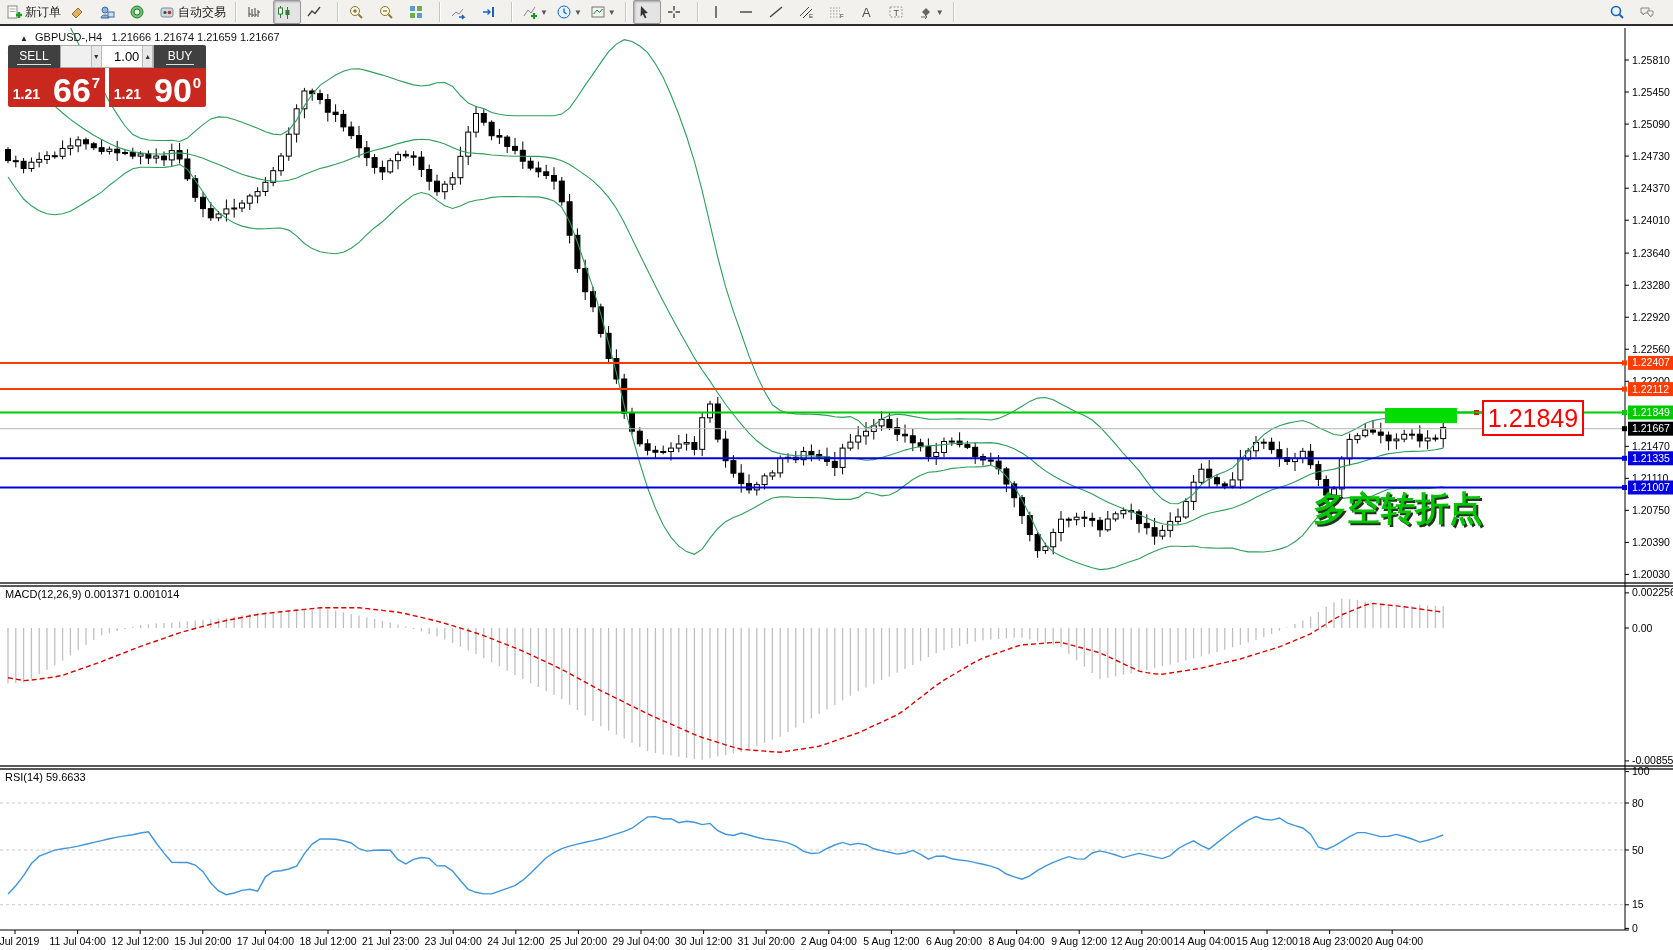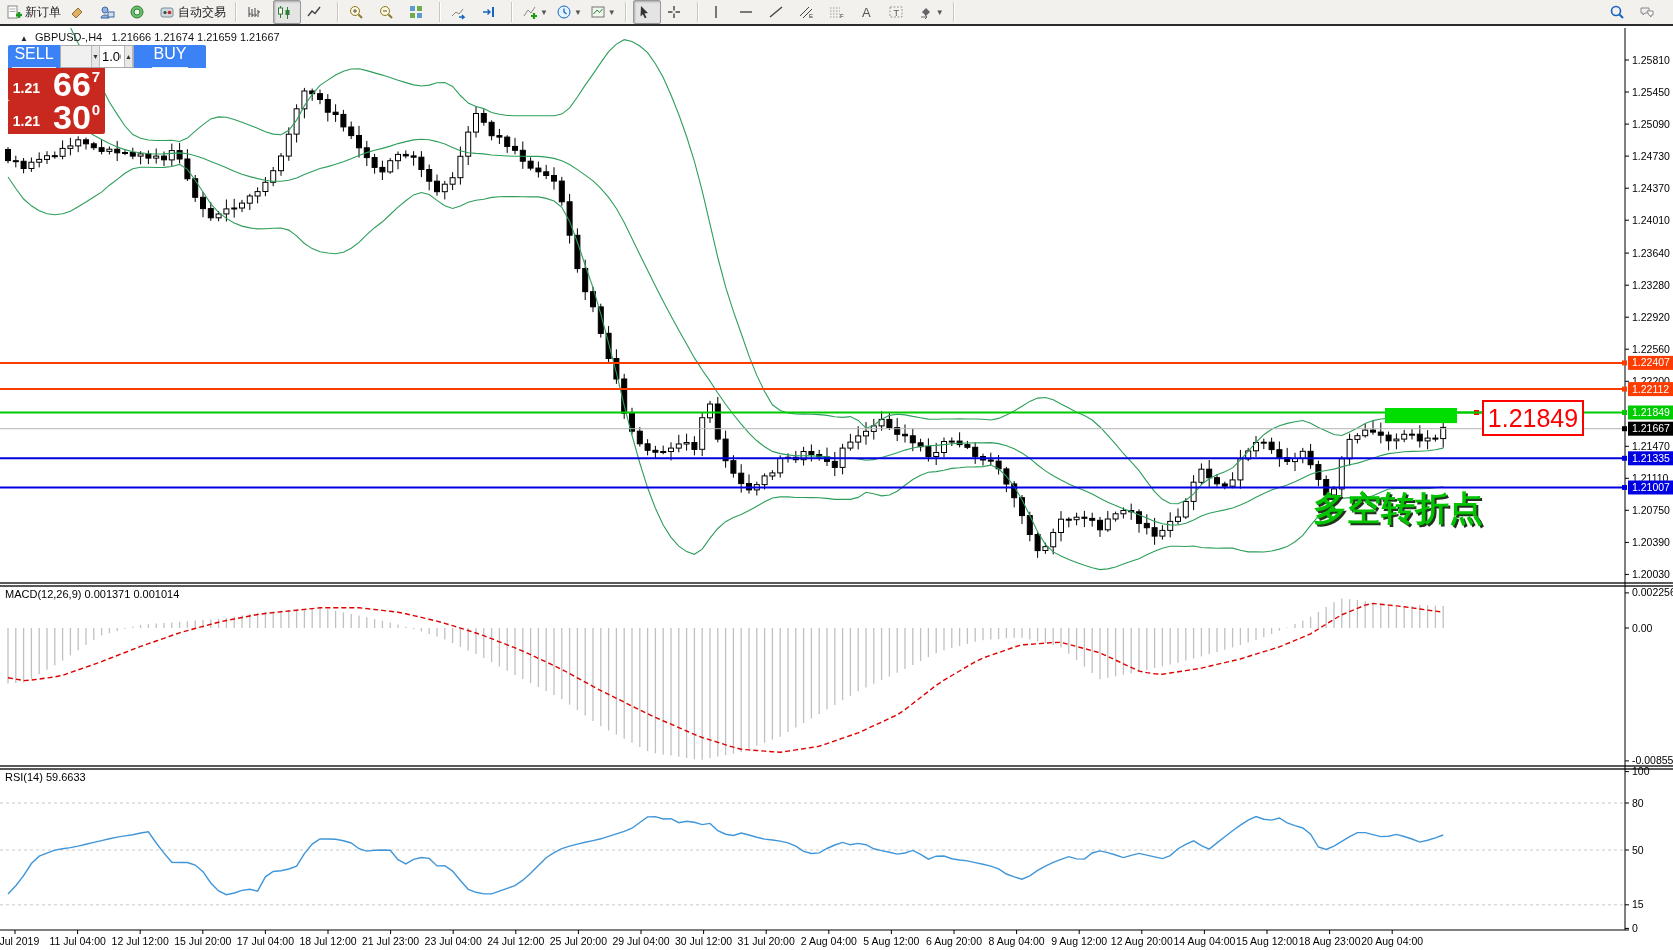--- a/index.html
+++ b/index.html
@@ -17,29 +17,29 @@
   .tb-dd{font-size:8px;color:#555;margin-left:2px;}
   .tf-btn{font-size:10px;font-weight:bold;color:#555;padding:2px 5px;margin:0 1px;border:1px solid transparent;border-radius:2px;cursor:pointer;}
   .tf-btn.pressed{border:1px solid #9a9a9a;background:#fdfdfd;box-shadow:inset 1px 1px 2px rgba(0,0,0,.2);color:#111;}
   .tb-right{margin-left:auto;display:flex;align-items:center;padding-right:8px;}
   
   #chart-title{position:absolute;left:20px;top:31px;font-size:11px;color:#111;z-index:4;white-space:nowrap;}
   #chart-title .tri{font-size:8px;margin-right:4px;color:#222;}
   
   #oc-panel{position:absolute;left:8px;top:45px;width:198px;height:62px;z-index:6;font-family:"Liberation Sans",sans-serif;}
   #oc-head{display:flex;height:23px;}
-  .oc-btn{background:#3b82f6;color:#fff;font-size:16px;display:flex;justify-content:center;cursor:pointer;}
+  .oc-btn{background:#404040;color:#fff;font-size:12px;display:flex;align-items:center;justify-content:center;cursor:pointer;}
   .oc-btn .ul{border-bottom:1px solid rgba(255,255,255,.85);padding:0 2px 1px;}
   #oc-sell-btn{width:52px;border-radius:2px 0 0 0;}
-  #oc-buy-btn{width:72px;margin-left:auto;border-radius:0 2px 0 0;}
+  #oc-buy-btn{width:52px;margin-left:auto;border-radius:0 2px 0 0;}
   #oc-vol{flex:1;display:flex;background:#f0f0f0;border:1px solid #aaa;box-sizing:border-box;padding-left:30px;}
   #oc-vol input{width:100%;border:none;outline:none;text-align:right;font-size:13px;padding-right:3px;background:#fff;}
   .spin{width:15px;background:#e8e8e8;border-left:1px solid #bbb;border-right:1px solid #bbb;font-size:7px;color:#333;
         display:flex;align-items:center;justify-content:center;cursor:pointer;}
-  #oc-prices{display:flex;height:39px;flex-direction:column;}
+  #oc-prices{display:flex;height:39px;}
   .oc-price{background:#c9281e;color:#fff;display:flex;align-items:flex-end;justify-content:center;cursor:pointer;padding-bottom:2px;}
   #oc-sell-price{width:97px;margin-right:4px;border-radius:0 0 0 2px;}
   #oc-buy-price{width:97px;border-radius:0 0 2px 0;}
   .oc-small{font-size:14px;font-weight:bold;margin:0 1px 3px 0;}
   .oc-big{font-size:34px;font-weight:bold;line-height:30px;margin-left:12px;}
   .oc-sup{font-size:15px;font-weight:bold;margin:0 0 14px 1px;}
   
   #price-callout{position:absolute;left:1482px;top:400px;width:98px;height:32px;background:#fff;border:2px solid #ff0000;
                  z-index:5;display:flex;align-items:center;justify-content:center;font-size:25px;color:#ff0000;letter-spacing:0px;}
   #turning-point{position:absolute;left:1313px;top:486px;z-index:5;font-size:34px;font-weight:bold;color:#00c400;
@@ -983,21 +983,21 @@
         </div>
   </div>
   <div id="oc-prices">
     <div id="oc-sell-price" class="oc-price">
       <span class="oc-small">1.21</span>
           <span class="oc-big">66</span>
           <span class="oc-sup">7</span>
     </div>
     <div id="oc-buy-price" class="oc-price">
       <span class="oc-small">1.21</span>
-          <span class="oc-big">30</span>
+          <span class="oc-big">90</span>
           <span class="oc-sup">0</span>
     </div>
   </div>
 </div>
 
 <div id="price-callout">1.21849</div>
 <div id="turning-point">多空转折点</div>
 
 </div>
 

